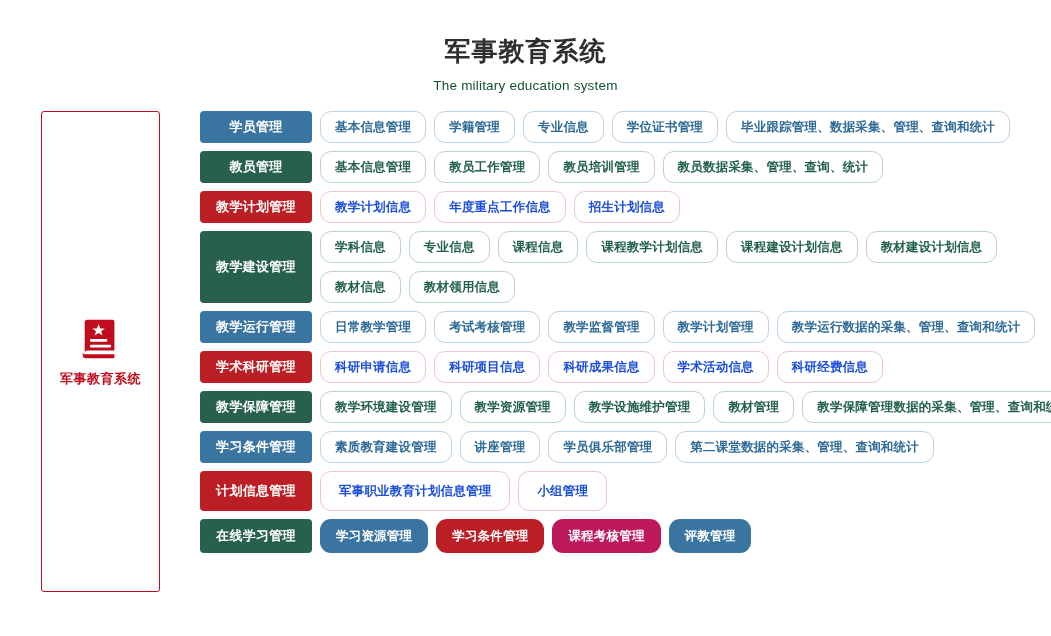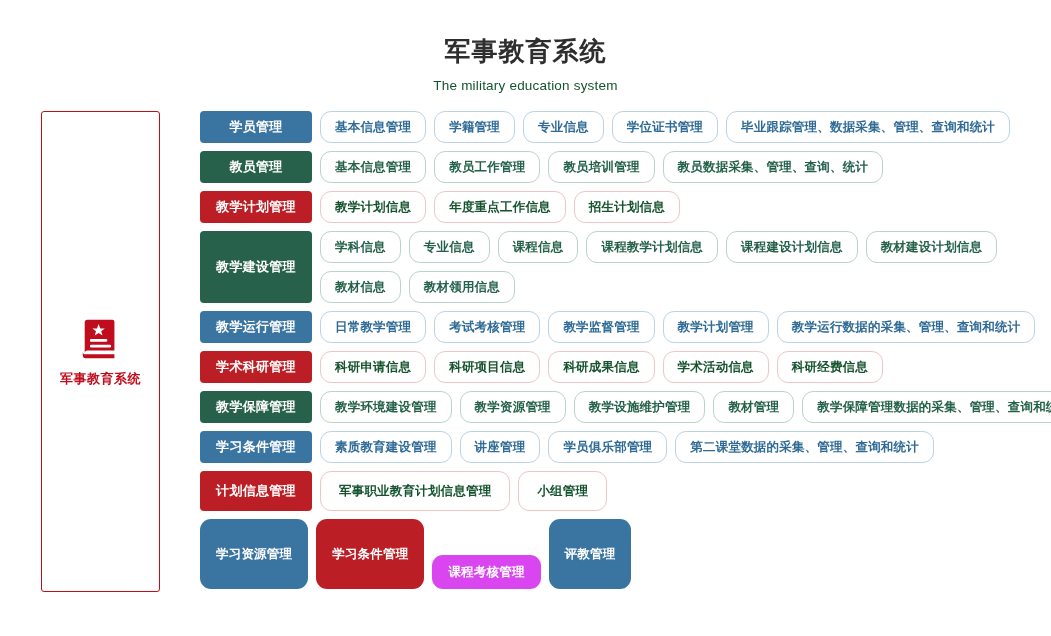--- a/index.html
+++ b/index.html
@@ -100,27 +100,27 @@
     align-items: center;
     justify-content: center;
     font-size: 12.5px;
     font-weight: bold;
     background: #ffffff;
     white-space: nowrap;
     letter-spacing: .2px;
   }
   .item.blue  { border: 1px solid #bcd3e4; color: #2f6b96; }
   .item.green { border: 1px solid #bcd3c9; color: #24614a; }
-  .item.red   { border: 1px solid #eec6c8; color: #14532d; }
+  .item.red   { border: 1px solid #eec6c8; color: #1d4ed8; }
   .item.tallitem { min-height: 40px; padding: 8px 18px; }
 
   
   .item.filled { border: none; color: #ffffff; min-height: 34px; padding: 8px 16px; }
   .item.filled.blue  { background: #3a74a0; }
-  .item.filled.green { background: #d946ef; margin-top: 36px; }
+  .item.filled.green { background: #be185d; }
   .item.filled.red   { background: #bb1f25; }
 </style>
 </head>
 <body>
 
 <div id="page">
 
   <div class="header">
     <div class="header-title">军事教育系统</div>
     <div class="header-subtitle">The military education system</div>
@@ -242,20 +242,21 @@
         <div class="mrow">
           <div class="cat red">计划信息管理</div>
           <div class="items-col">
             <div class="items">
               <div class="item red tallitem">军事职业教育计划信息管理</div>
               <div class="item red tallitem">小组管理</div>
             </div>
           </div>
         </div>
         <div class="mrow">
+          <div class="cat green">在线学习管理</div>
           <div class="items-col">
             <div class="items">
               <div class="item filled blue">学习资源管理</div>
               <div class="item filled red">学习条件管理</div>
               <div class="item filled green">课程考核管理</div>
               <div class="item filled blue">评教管理</div>
             </div>
           </div>
         </div>
       </div>

